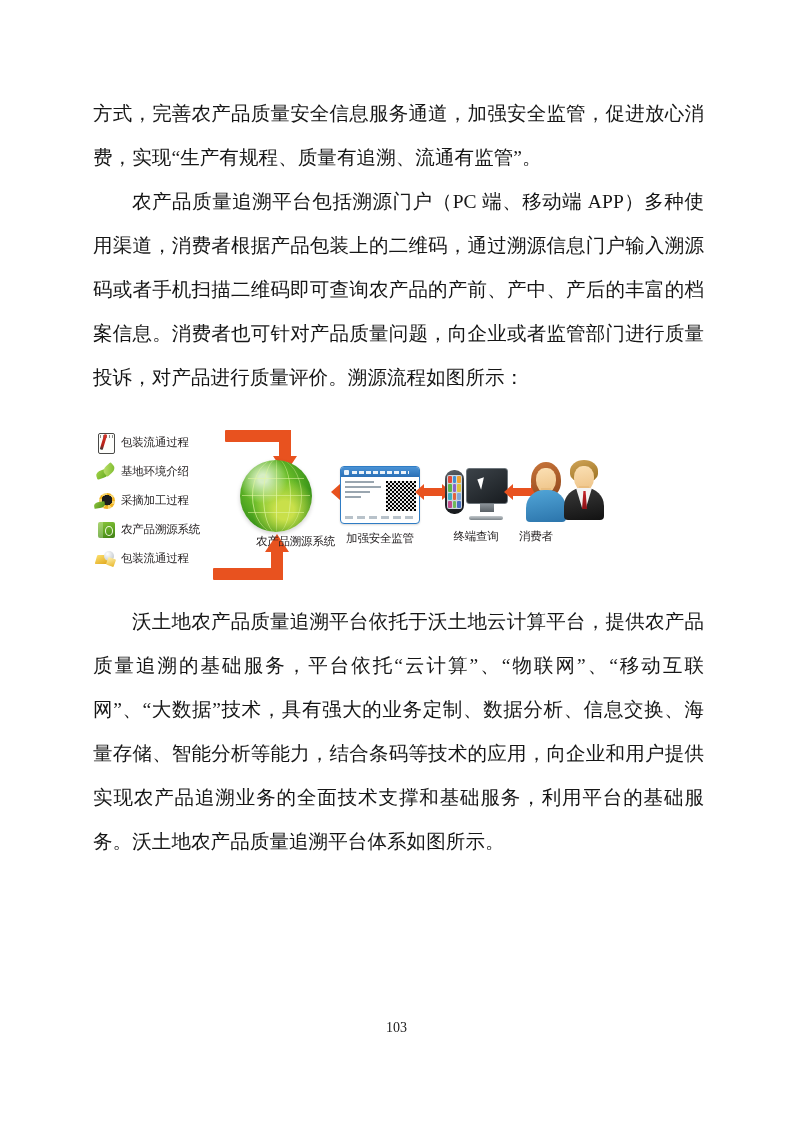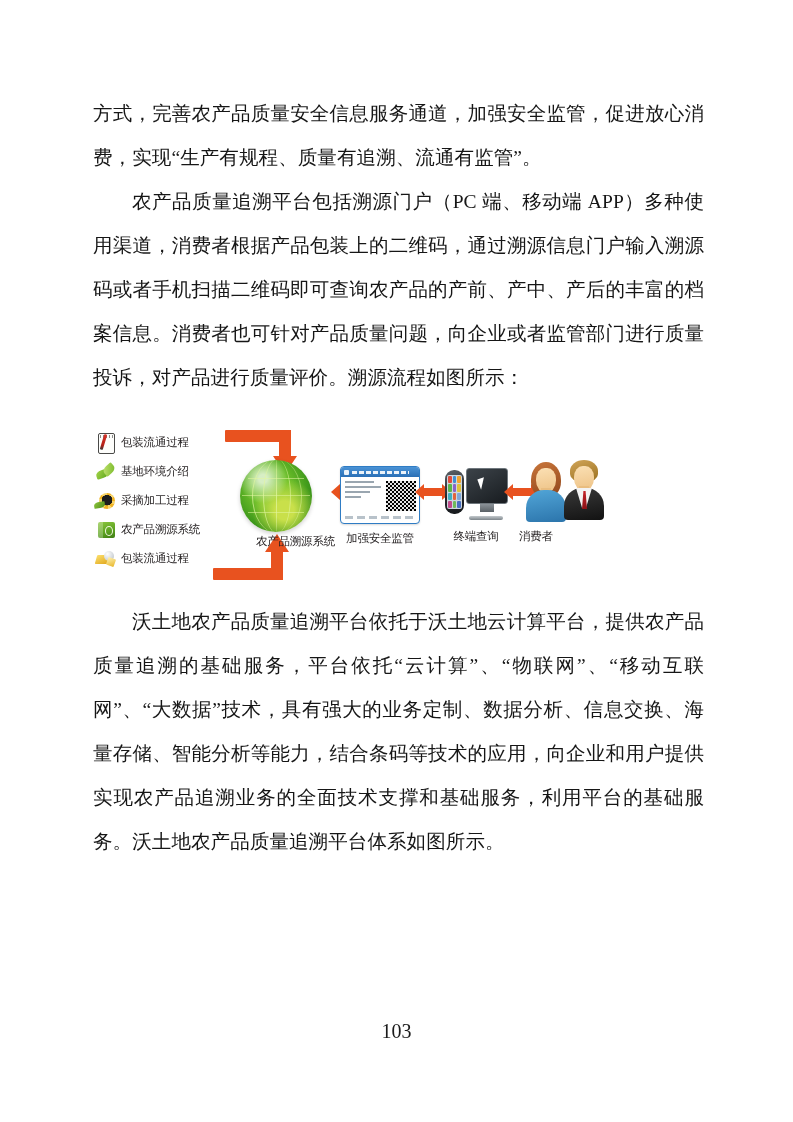--- a/index.html
+++ b/index.html
@@ -524,21 +524,21 @@
     width: 10px; height: 7px;
     background: #e9bd80;
   }
 
   .page-number {
     position: absolute;
     left: 0; right: 0;
     top: 1020px;
     text-align: center;
     font-family: "Liberation Serif", "DejaVu Serif", serif;
-    font-size: 20px;
+    font-size: 14px;
     color: #1a1a1a;
   }
 </style>
 </head>
 <body>
 
 <div class="page">
 
   <div class="content">
     <p class="para">方式，完善农产品质量安全信息服务通道，加强安全监管，促进放心消费，实现“生产有规程、质量有追溯、流通有监管”。</p>

